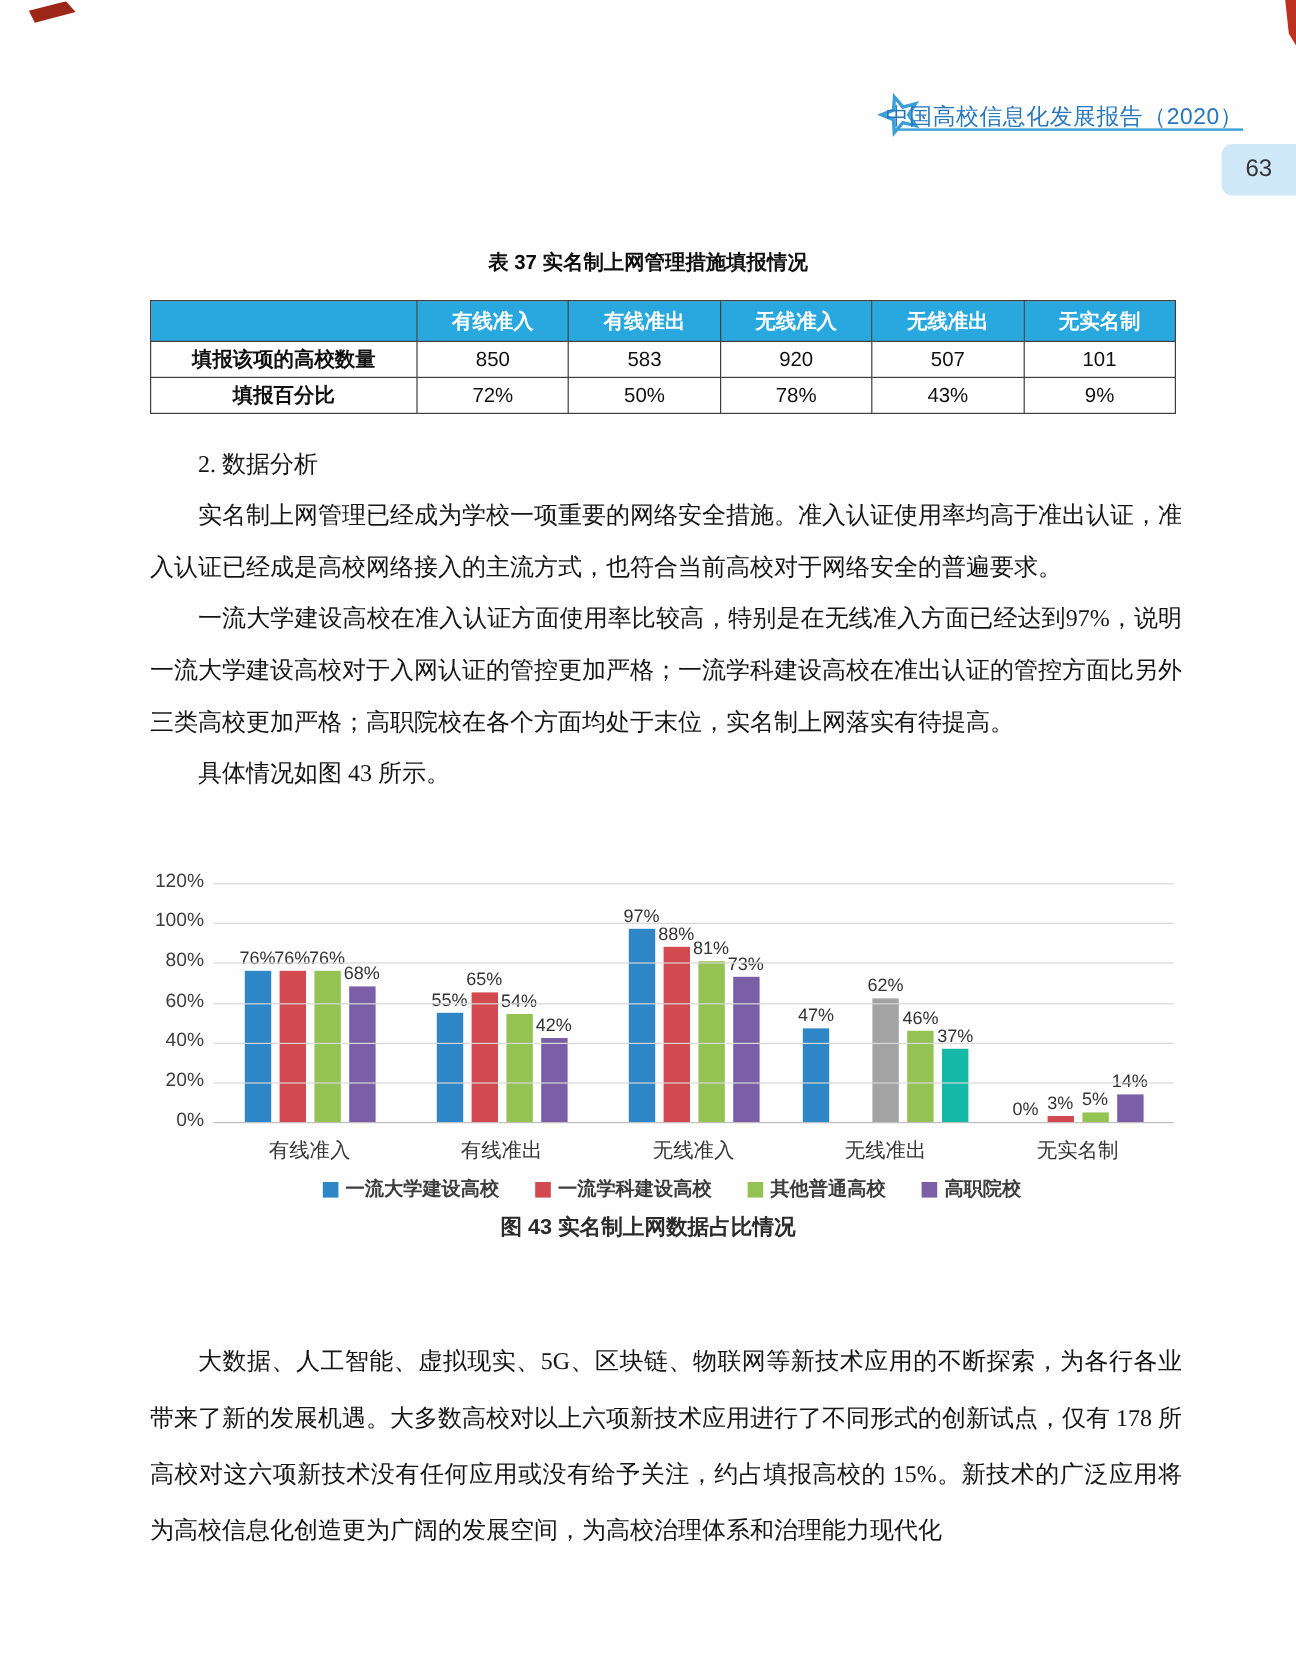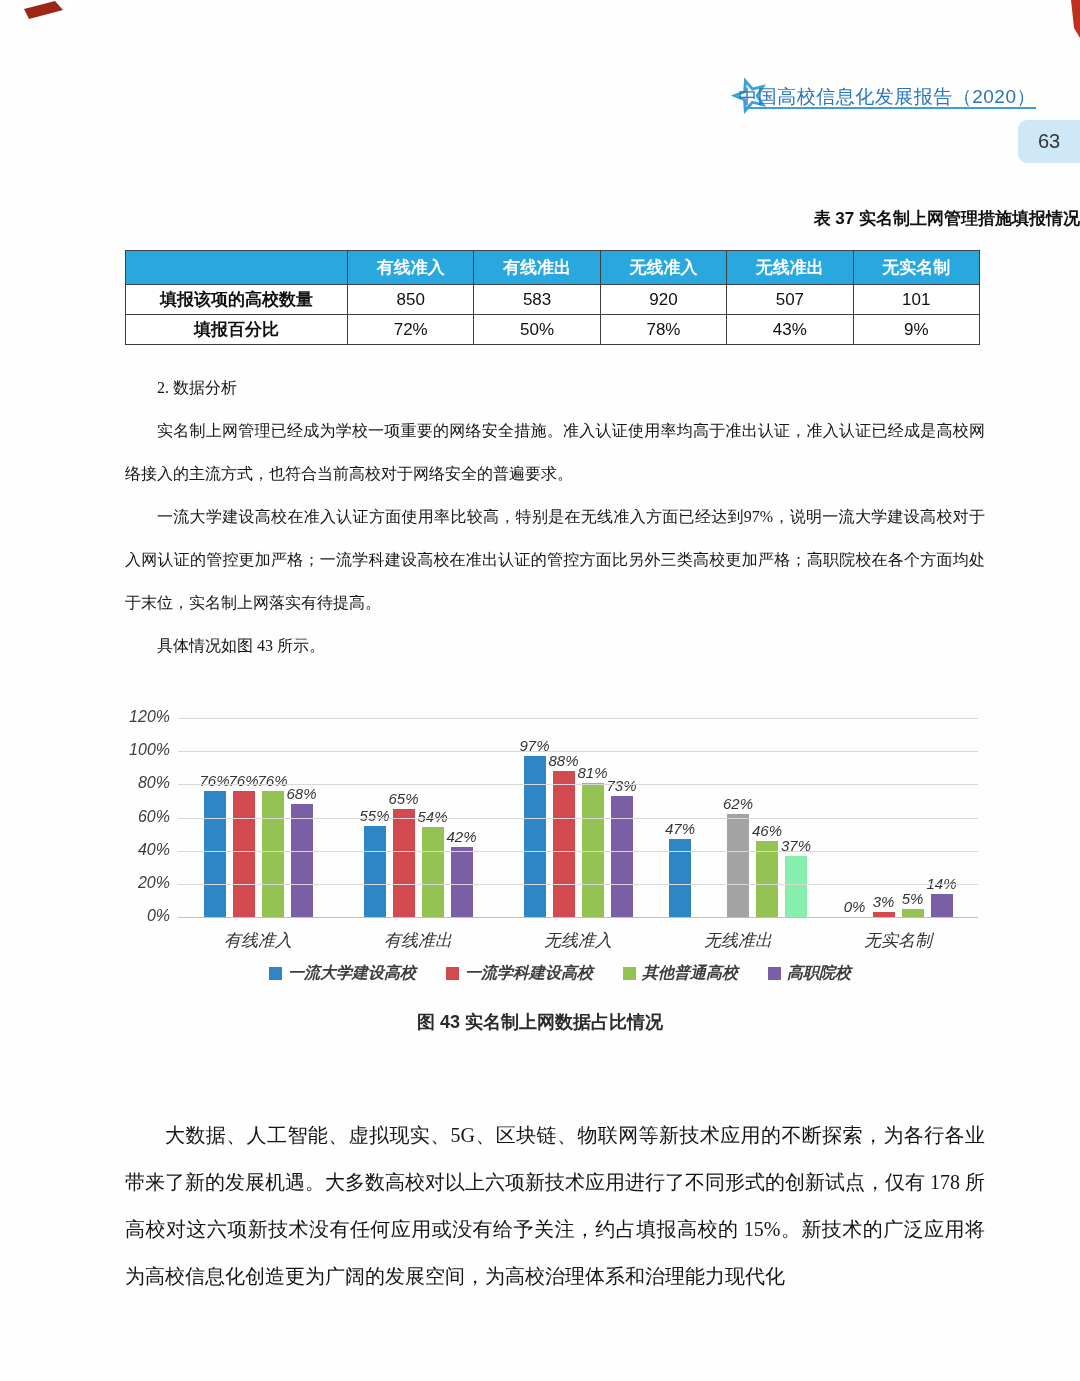--- a/index.html
+++ b/index.html
@@ -18,43 +18,43 @@
   .page-badge{
     position:absolute;left:1018px;top:120px;width:62px;height:43px;
     background:#cfe8f7;border-radius:9px 0 0 9px;
     display:flex;align-items:center;justify-content:center;
     font-size:20px;color:#353535;
   }
   .corner-left{position:absolute;left:24px;top:1px;}
   .corner-right{position:absolute;right:0;top:0;}
   
   .tbl-title{
-    position:absolute;top:207px;left:0;width:100%;text-align:right;
+    position:absolute;top:207px;left:0;width:100%;text-align:center;
     font-size:17px;font-weight:600;color:#101010;
   }
   table.data{
     position:absolute;left:125px;top:250px;width:855px;
     border-collapse:collapse;table-layout:fixed;
     font-size:17px;color:#101010;text-align:center;
   }
   table.data col.c0{width:222px;}
   table.data th,table.data td{border:1px solid #3f3f3f;padding:0;}
   table.data thead th{background:#29a8e0;color:#ffffff;font-weight:600;height:33px;}
   table.data tbody td{height:29px;background:#fff;}
   table.data tbody td.rowlabel{font-weight:600;}
   
   .bodytext{
     position:absolute;left:125px;top:366px;width:860px;
     font-family:"Liberation Serif","DejaVu Serif",serif;
-    font-size:16px;line-height:43px;color:#151515;
+    font-size:20px;line-height:43px;color:#151515;
   }
   .bodytext p{margin:0;text-indent:2em;text-align:justify;}
   .bodytext .nojust{text-align:left;}
   
-  .chart{position:absolute;left:120px;top:708px;width:880px;height:300px;font-style:italic;}
+  .chart{position:absolute;left:120px;top:726px;width:880px;height:300px;}
   .chart .grid{position:absolute;left:58px;top:10px;width:800px;height:199px;}
   .gridline{position:absolute;left:0;width:100%;height:1px;background:#d8d8d8;}
   .gridline.base{background:#bfbfbf;}
   .ytick{
     position:absolute;left:0;width:50px;text-align:right;
     font-size:16px;color:#3d3d3d;
   }
   .groups{position:absolute;left:0;bottom:0;width:100%;height:100%;display:flex;}
   .group{flex:1;display:flex;align-items:flex-end;justify-content:center;gap:7px;}
   .bar{position:relative;width:22px;}
@@ -212,21 +212,21 @@
           <div class="group">
             <div class="bar" style="height: 39.1667%; background: rgb(46, 134, 198);">
               <span class="bar-label">47%</span>
             </div>
             <div class="bar" style="height: 51.6667%; background: #a3a3a3; margin-left: 29px;">
               <span class="bar-label">62%</span>
             </div>
             <div class="bar" style="height: 38.3333%; background: rgb(148, 195, 83);">
               <span class="bar-label">46%</span>
             </div>
-            <div class="bar" style="height: 30.8333%; background: #86efac;">
+            <div class="bar" style="height: 30.8333%; background: #14b8a6;">
               <span class="bar-label">37%</span>
             </div>
           </div>
           <div class="group">
             <div class="bar" style="height: 0%; background: rgb(46, 134, 198);">
               <span class="bar-label">0%</span>
             </div>
             <div class="bar" style="height: 2.5%; background: rgb(210, 73, 79);">
               <span class="bar-label">3%</span>
             </div>

